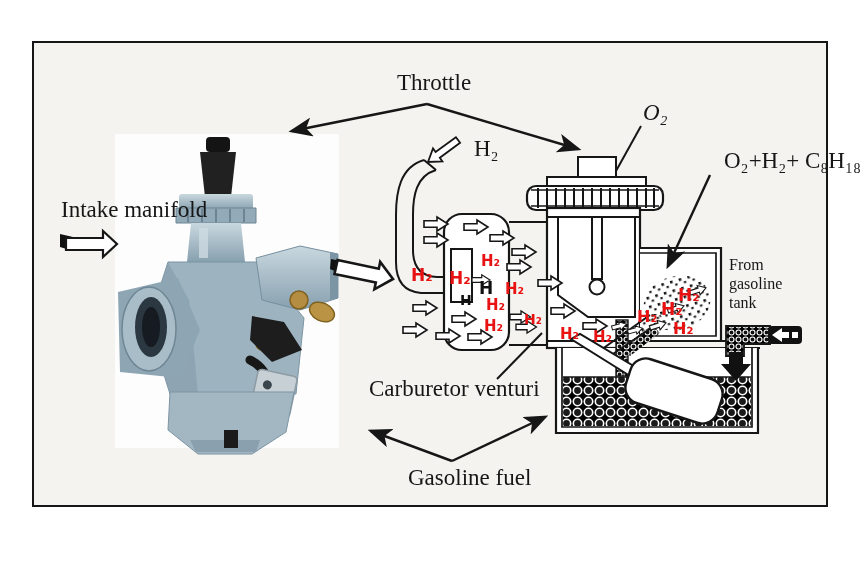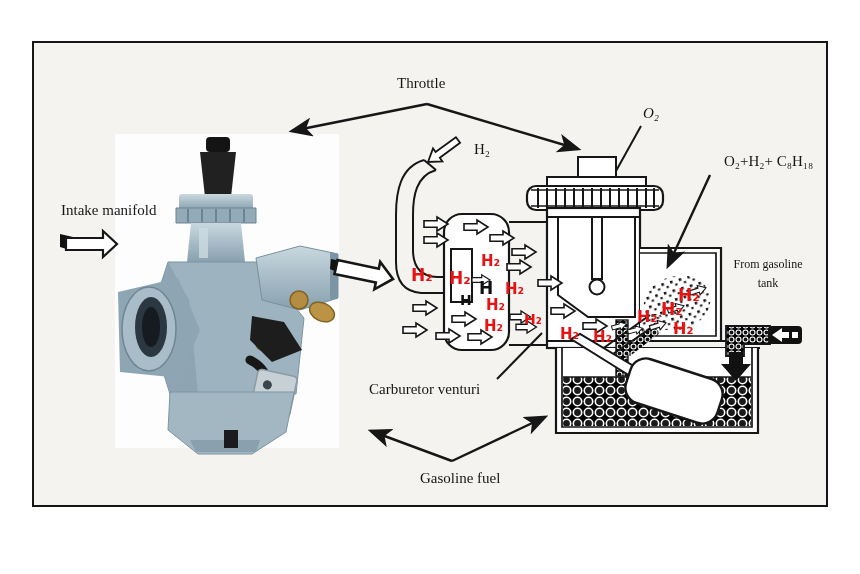--- a/index.html
+++ b/index.html
@@ -8,44 +8,44 @@
     background:#ffffff;
     font-family:"Liberation Serif","DejaVu Serif","DejaVu Sans",serif;
     color:#161616;
   }
   .frame{
     position:absolute;left:32px;top:41px;width:792px;height:462px;
     border:2px solid #161616;background:#f4f3f0;z-index:0;
   }
   svg.layer{position:absolute;left:0;top:0;z-index:1;}
   .lbl{
-    position:absolute;z-index:2;font-size:15px;line-height:20px;
+    position:absolute;z-index:2;font-size:23px;line-height:20px;
     color:#161616;white-space:nowrap;
   }
-  .lbl.wrap{white-space:normal;text-align:center;line-height:19px;font-size:12px;}
+  .lbl.wrap{white-space:normal;text-align:left;line-height:19px;font-size:16px;}
   .flow{
     font-family:"DejaVu Sans","Liberation Sans",sans-serif;
     font-weight:bold;
   }
   .flow.red{fill:var(--h2red,#e81212);}
   .flow.black{fill:#101010;}
 </style>
 </head>
 <body>
 
 <div class="frame"></div>
 
 <div class="lbl" style="left:397px;top:73px;">Throttle</div>
 <div class="lbl" style="left:474px;top:139px;">H₂</div>
 <div class="lbl" style="left:643px;top:103px;font-style:italic;">O₂</div>
 <div class="lbl" style="left:724px;top:151px;">O₂+H₂+ C₈H₁₈</div>
 <div class="lbl" style="left:61px;top:200px;">Intake manifold</div>
 <div class="lbl wrap" style="left:729px;top:255px;width:78px;">From gasoline tank</div>
 <div class="lbl" style="left:357px;top:379px;margin-left:12px;">Carburetor venturi</div>
-<div class="lbl" style="left:420px;top:468px;">Gasoline fuel</div>
+<div class="lbl" style="left:408px;top:468px;">Gasoline fuel</div>
 
 <svg class="layer" width="860" height="574" viewBox="0 0 860 574">
   <defs>
     <marker id="mArr" viewBox="0 0 10 8" refX="8.5" refY="4" markerWidth="10" markerHeight="8" orient="auto-start-reverse">
       <path d="M0,0 L10,4 L0,8 L2.5,4 Z" fill="#161616"></path>
     </marker>
     <linearGradient id="gMetal" x1="0" y1="0" x2="0" y2="1">
       <stop offset="0" stop-color="#c9d8df"></stop>
         <stop offset="1" stop-color="#87a0af"></stop>
     </linearGradient>

